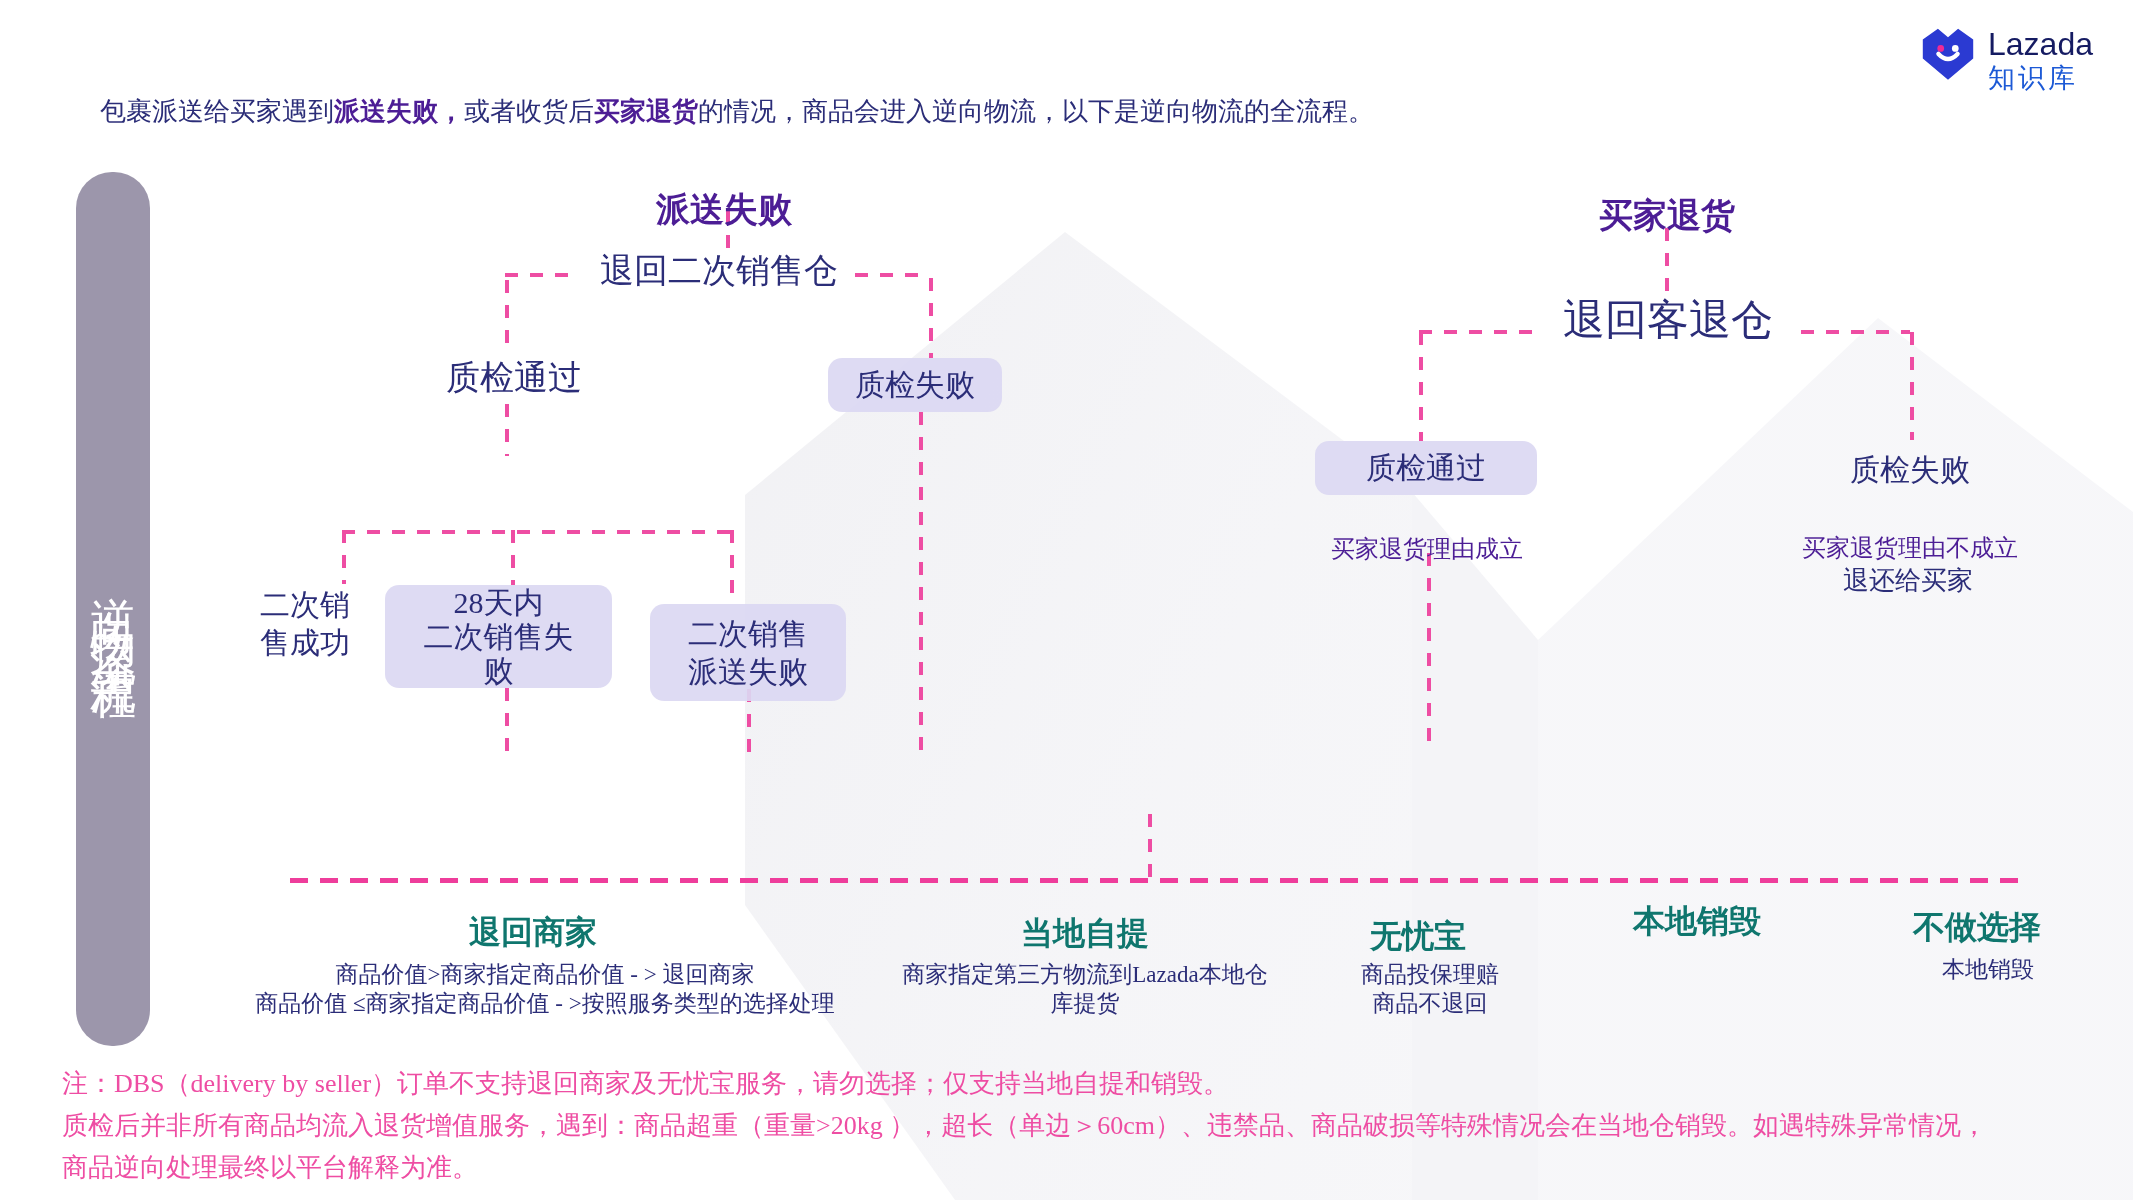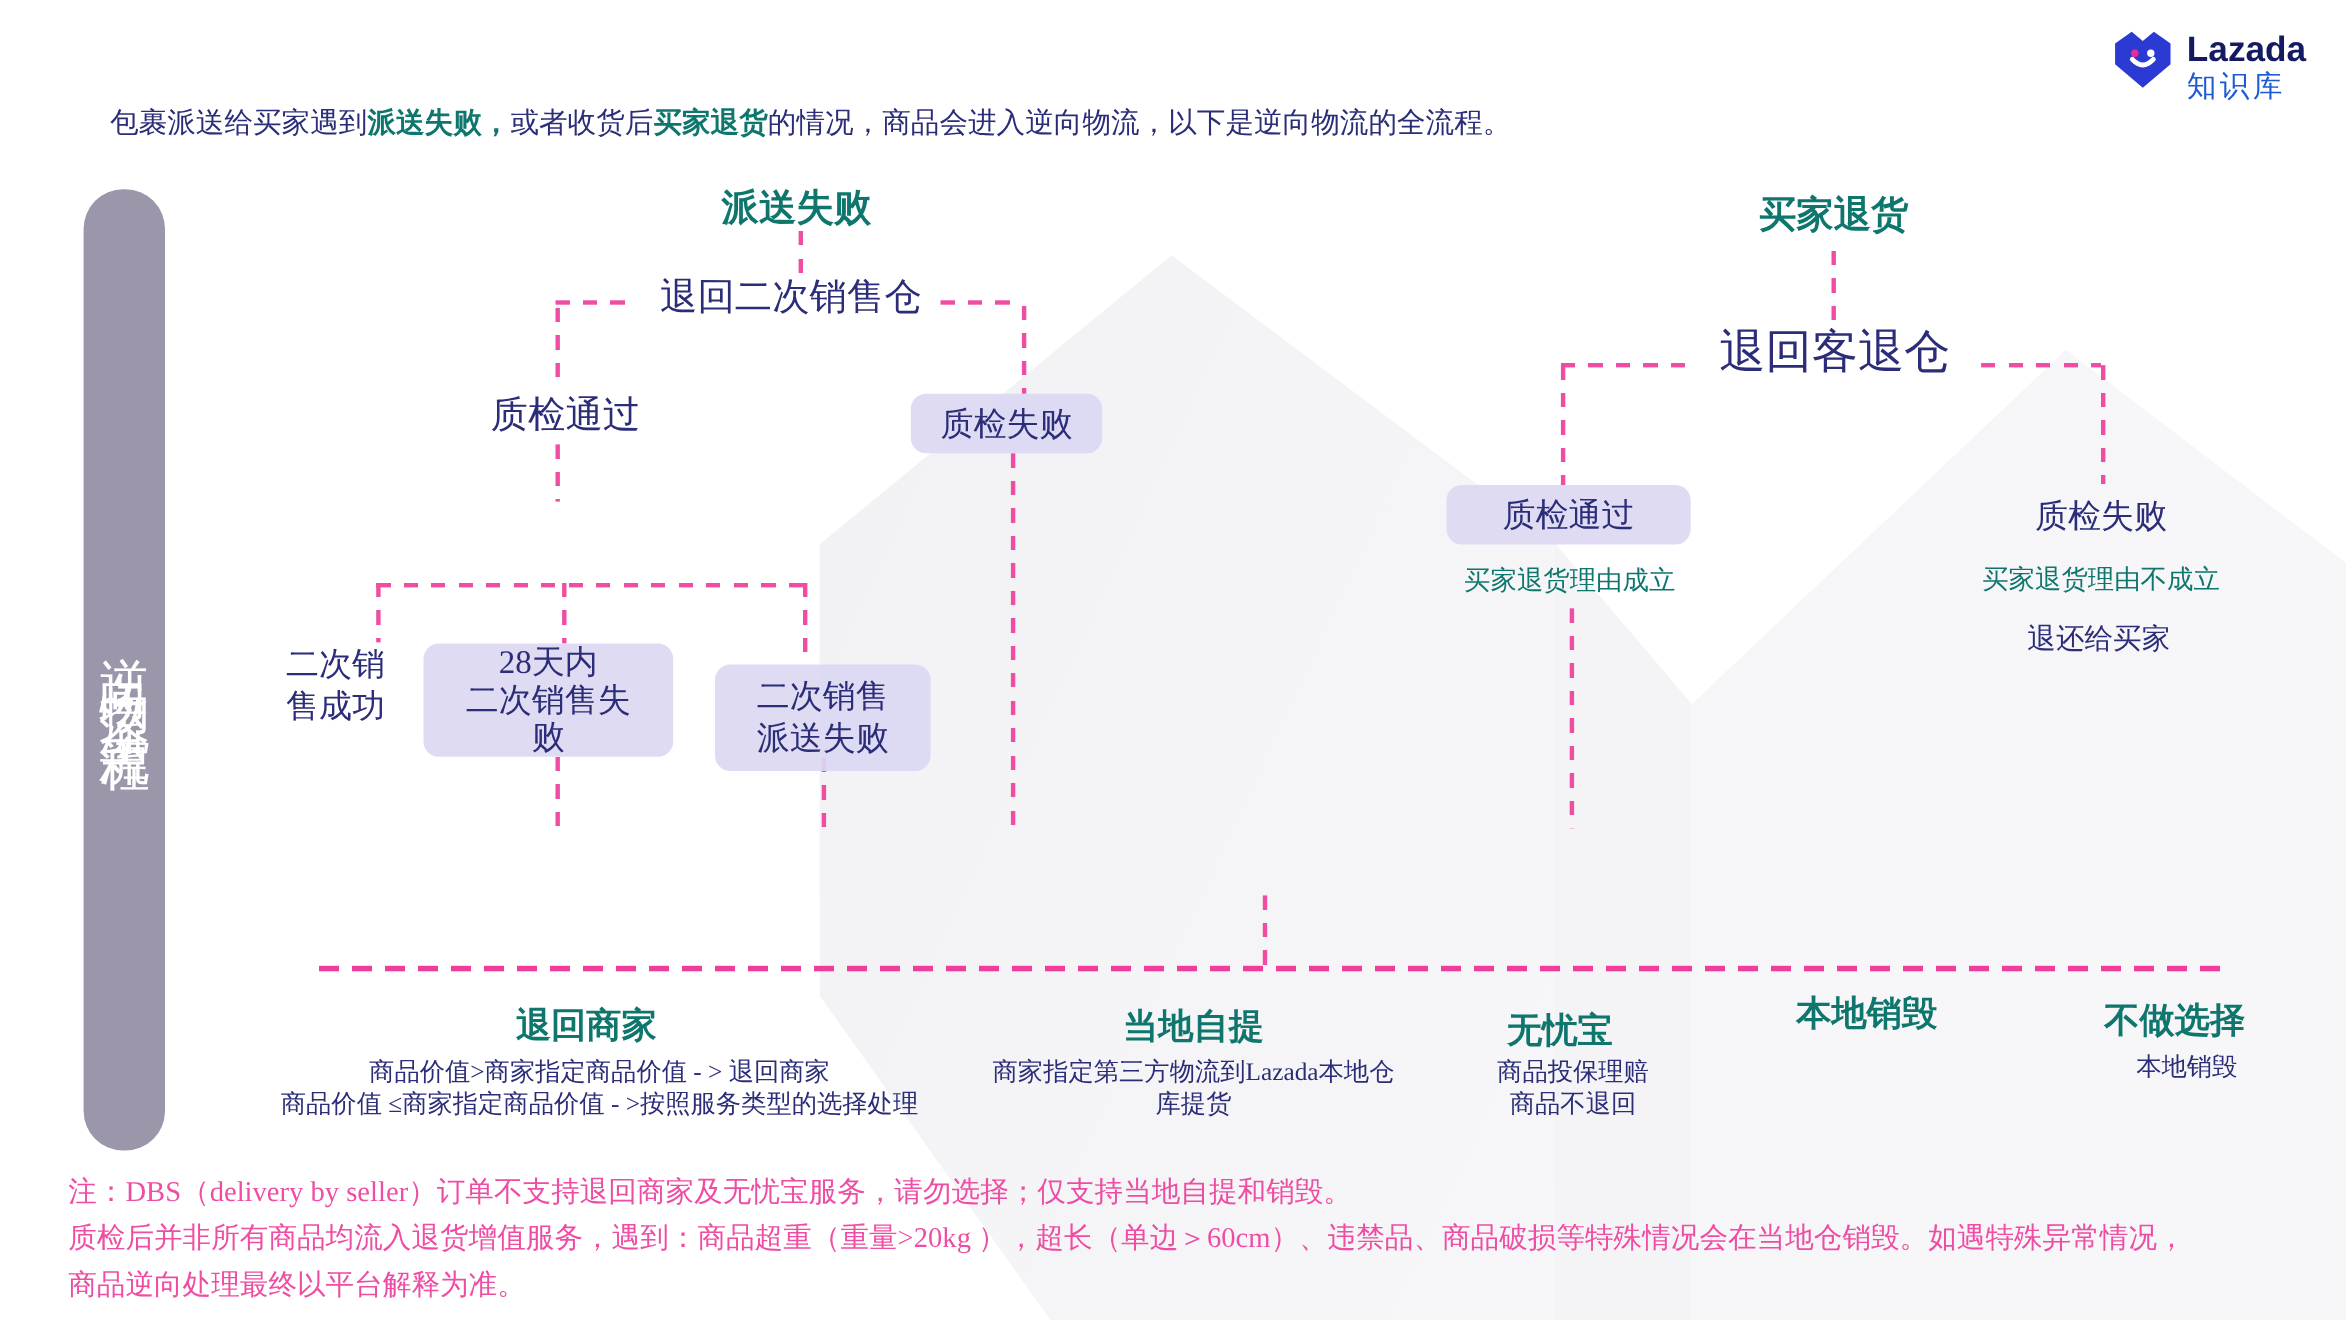--- a/index.html
+++ b/index.html
@@ -11,21 +11,21 @@
        background:linear-gradient(115deg,#e9e9ed 0%,#f3f3f6 55%,#f8f8fa 100%);opacity:.85;
        clip-path:polygon(745px 495px,1065px 232px,1412px 492px,1412px 1200px,955px 1200px,745px 905px);}
   .wm2{left:0;top:0;width:2133px;height:1200px;
        background:linear-gradient(100deg,#eaeaee 0%,#f5f5f8 70%);opacity:.85;
        clip-path:polygon(1538px 640px,1878px 318px,2133px 512px,2133px 1200px,1538px 1200px);}
   .wm3{left:0;top:0;width:2133px;height:1200px;background:#f0f0f4;opacity:.7;
        clip-path:polygon(1412px 492px,1538px 640px,1538px 1200px,1412px 1200px);}
   
   .lbl{position:absolute;transform:translate(-50%,-50%);white-space:pre-line;text-align:center;
        color:#2b2d78;z-index:3;line-height:1.18;}
-  .pink{color:#0f766e;}
+  .pink{color:#4c1d95;margin-top:20px;}
   .bold{font-weight:bold;}
   .box{position:absolute;background:rgba(219,216,242,.92);border-radius:14px;display:flex;
        align-items:center;justify-content:center;text-align:center;color:#2b2d78;z-index:2;
        white-space:pre-line;}
   .dv{position:absolute;width:4px;z-index:1;
       background:repeating-linear-gradient(180deg,#ee4da3 0 13px,transparent 13px 25px);}
   .dh{position:absolute;height:4px;z-index:1;
       background:repeating-linear-gradient(90deg,#ee4da3 0 13px,transparent 13px 25px);}
   .sep{position:absolute;left:290px;top:878px;width:1732px;height:5px;z-index:1;
        background:repeating-linear-gradient(90deg,#ee3d9b 0 18px,transparent 18px 30px);}
@@ -38,21 +38,21 @@
         letter-spacing:14px;}
   .title{position:absolute;left:56px;top:12px;font-size:48px;font-weight:bold;color:#e7309a;z-index:3;}
   .intro{position:absolute;left:100px;top:94px;font-size:26px;color:#2b2d78;z-index:3;white-space:nowrap;}
   .opt-title{position:absolute;transform:translate(-50%,-50%);font-size:32px;font-weight:bold;
              color:#0f766e;z-index:3;white-space:nowrap;}
   .opt-desc{position:absolute;transform:translateX(-50%);font-size:23px;line-height:29px;
             color:#2b2d78;text-align:center;white-space:pre-line;z-index:3;}
   .note{position:absolute;left:62px;font-size:26px;color:#ee4da3;z-index:3;white-space:nowrap;}
   .logo{position:absolute;left:1920px;top:26px;z-index:3;display:flex;align-items:flex-start;gap:12px;
         font-family:"Liberation Sans","DejaVu Sans",sans-serif;}
-  .logo-text .brand{font-size:32px;font-weight:bold;color:#151b62;line-height:36px;}
+  .logo-text .brand{font-size:32px;font-weight:normal;color:#151b62;line-height:36px;}
   .logo-text .kb{font-size:27px;color:#1d5ad6;letter-spacing:3px;line-height:32px;}
 </style>
 </head>
 <body>
 
 <div class="stage">
 
   <div class="wm wm1"></div>
   <div class="wm wm3"></div>
   <div class="wm wm2"></div>

